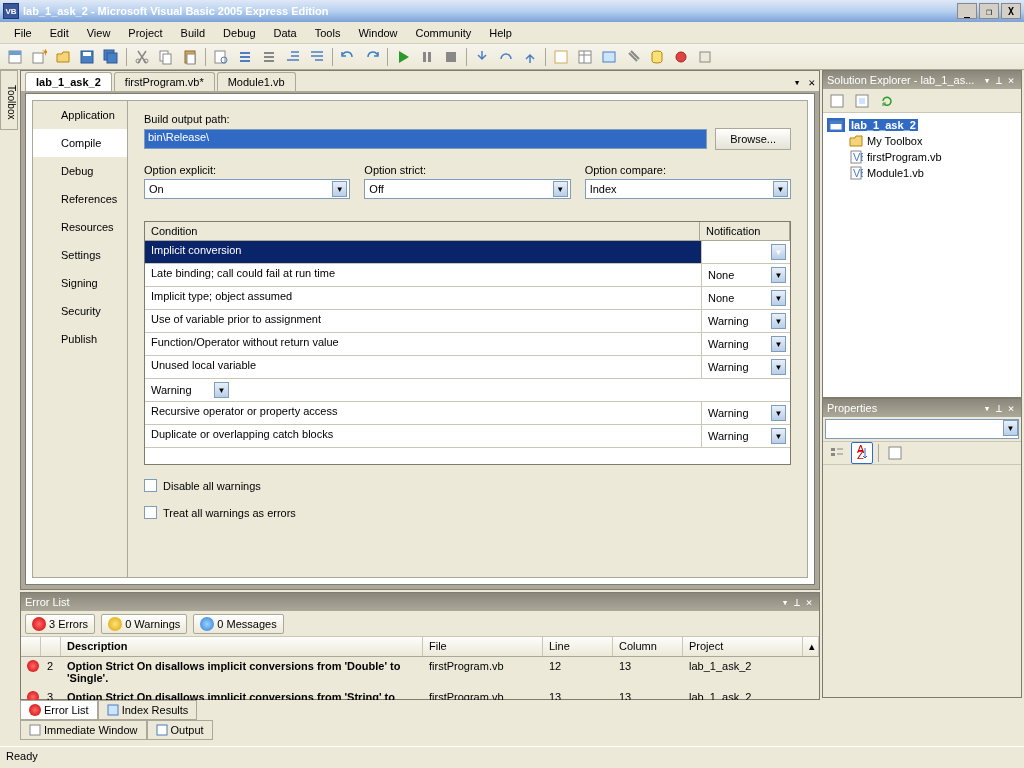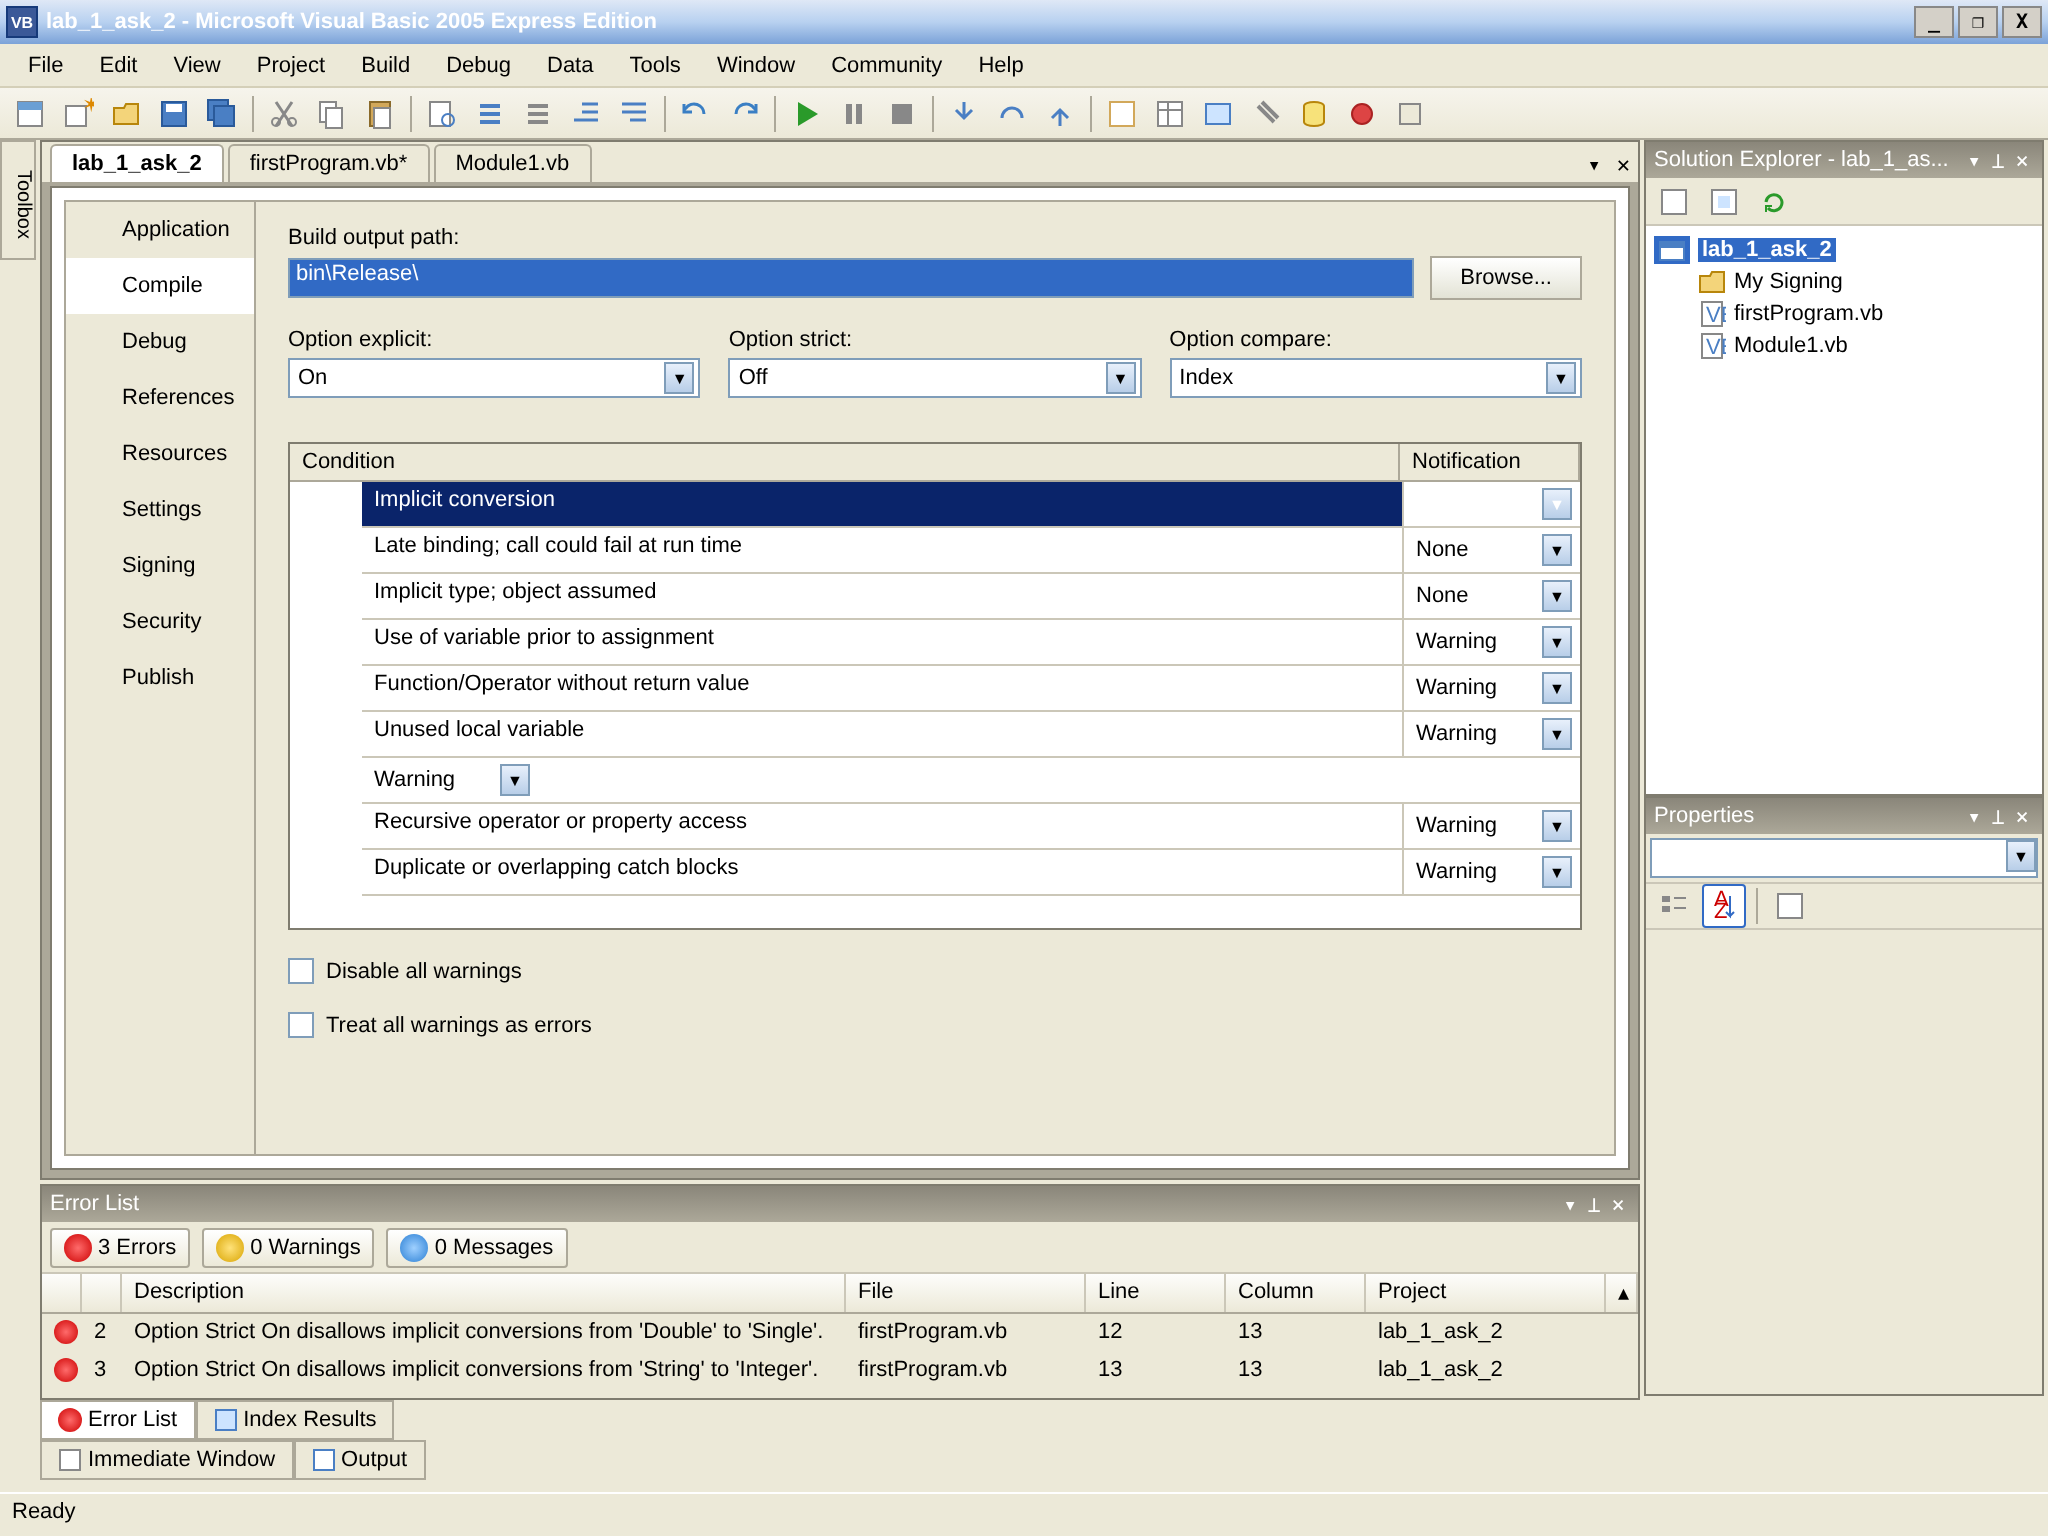--- a/index.html
+++ b/index.html
@@ -49,21 +49,21 @@
 .opt-row { display:flex; gap:14px; margin-top:14px; margin-bottom:22px;}
 .opt-col { flex:1; }
 .combo { width:100%; height:20px; border:1px solid #7f9db9; background:#fff; display:flex; align-items:center; justify-content:space-between; padding:0 2px 0 4px;}
 .combo-arrow{ width:15px; height:16px; background:linear-gradient(#e8f0fb,#b8cee8); border:1px solid #7f9db9; display:flex;align-items:center;justify-content:center;font-size:8px;}
 
 
 .cond-table { border:1px solid #7f7c6f; margin-top:6px; background:#fff;}
 .cond-head { display:flex; background:#ece9d8; border-bottom:1px solid #aca899;}
 .cond-head div { padding:3px 6px; border-right:1px solid #aca899;}
 .ch-cond{flex:1;} .ch-notif{width:90px;}
-.cond-row { display:flex; border-bottom:1px solid #cbc7b8; align-items:stretch;margin-left:36px;}
+.cond-row { display:flex; border-bottom:1px solid #cbc7b8; align-items:stretch;}
 .cond-row.sel { background:#0a246a; color:#fff;}
 .cr-cond{flex:1; padding:3px 6px; border-right:1px solid #cbc7b8;}
 .cr-notif{width:88px; display:flex;}
 .cr-notif .combo{border:none; height:auto; flex:1; padding:3px 4px 3px 6px;}
 .cond-footer{height:16px;}
 .chk-row{margin-top:14px; display:flex; align-items:center; gap:6px;}
 .chk{width:13px;height:13px;border:1px solid #7f9db9;background:#fff;}
 
 
 .sol-exp { position:absolute; top:70px; right:2px; width:200px; bottom:370px; border:1px solid #7f7c6f; background:#fff;}
@@ -84,21 +84,21 @@
 .props-body{flex:1;background:#ece9d8; height:200px;}
 
 
 .errlist { position:absolute; left:20px; right:204px; bottom:68px; height:108px; border:1px solid #7f7c6f; background:#ece9d8;}
 .err-filters{height:26px; display:flex; align-items:center; padding:2px 4px; gap:6px; background:#ece9d8; border-bottom:1px solid #cbc7b8;}
 .err-filter{display:flex;align-items:center;gap:3px;padding:2px 6px;border:1px solid #aca899;background:linear-gradient(#fff,#ece9d8);border-radius:2px;}
 .err-ico{width:14px;height:14px;border-radius:50%;}
 .e-red{background:radial-gradient(#ff6b6b,#c00);} .e-yel{background:radial-gradient(#ffe27a,#d9a400);} .e-blu{background:radial-gradient(#9fd0ff,#2a7fd4);}
 .err-grid-head{display:flex;background:#ece9d8;border-bottom:1px solid #aca899;}
 .err-grid-head div{padding:3px 6px;border-right:1px solid #cbc7b8;background:linear-gradient(#fdfdfb,#ece9d8);}
-.egh-ico{width:20px;} .egh-n{width:20px;} .egh-desc{flex:1;} .egh-file{width:120px;} .egh-line{width:70px;} .egh-col{width:70px;} .egh-proj{width:120px;} .egh-sb{width:16px;}
+.egh-ico{width:20px;} .egh-n{width:20px;} .egh-desc{flex:1;font-weight:bold;} .egh-file{width:120px;} .egh-line{width:70px;} .egh-col{width:70px;} .egh-proj{width:120px;} .egh-sb{width:16px;}
 .err-row{display:flex;border-bottom:1px solid #ece9d8;}
 .err-row div{padding:3px 6px;}
 
 
 .bottom-tabs1{position:absolute; left:20px; right:204px; bottom:48px; height:20px; display:flex; background:#ece9d8;}
 .bottom-tabs2{position:absolute; left:20px; right:2px; bottom:28px; height:20px; display:flex; background:#ece9d8;}
 .btab{display:flex;align-items:center;gap:3px;padding:2px 8px;border:1px solid #aca899;background:#ece9d8;}
 .btab.active{background:#fff;}
 
 
@@ -489,21 +489,21 @@
         </span>
         <span style="font-weight:bold">lab_1_ask_2</span>
       </div>
       <div class="tree-node">
         <div class="tree-indent"></div>
         <span>
           <svg class="ti">
             <path d="M1 4h5l1-2h6v10H1z" fill="#f3d47a" stroke="#b8860b"></path>
           </svg>
         </span>
-        <span>My Signing</span>
+        <span>My Toolbox</span>
       </div>
       <div class="tree-node">
         <div class="tree-indent"></div>
         <span>
           <svg class="ti">
             <rect x="2" y="1" width="10" height="12" fill="#fff" stroke="#888"></rect>
             <text x="4" y="11" font-size="7" fill="#4a7fc4">VB</text>
           </svg>
         </span>
         <span>firstProgram.vb</span>

